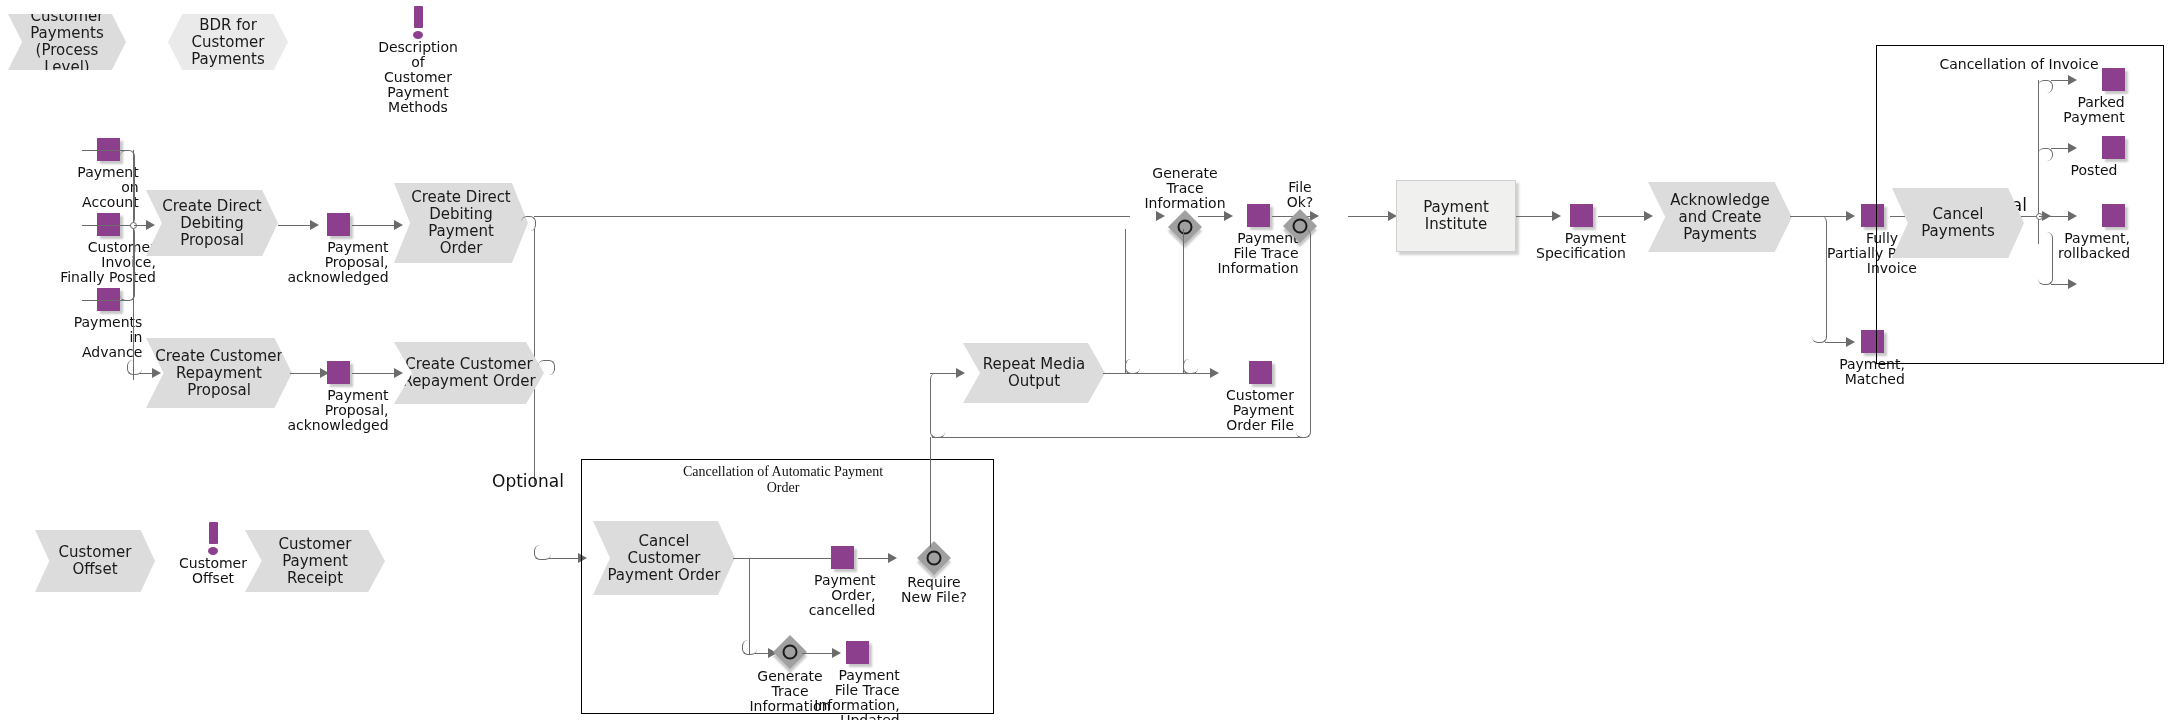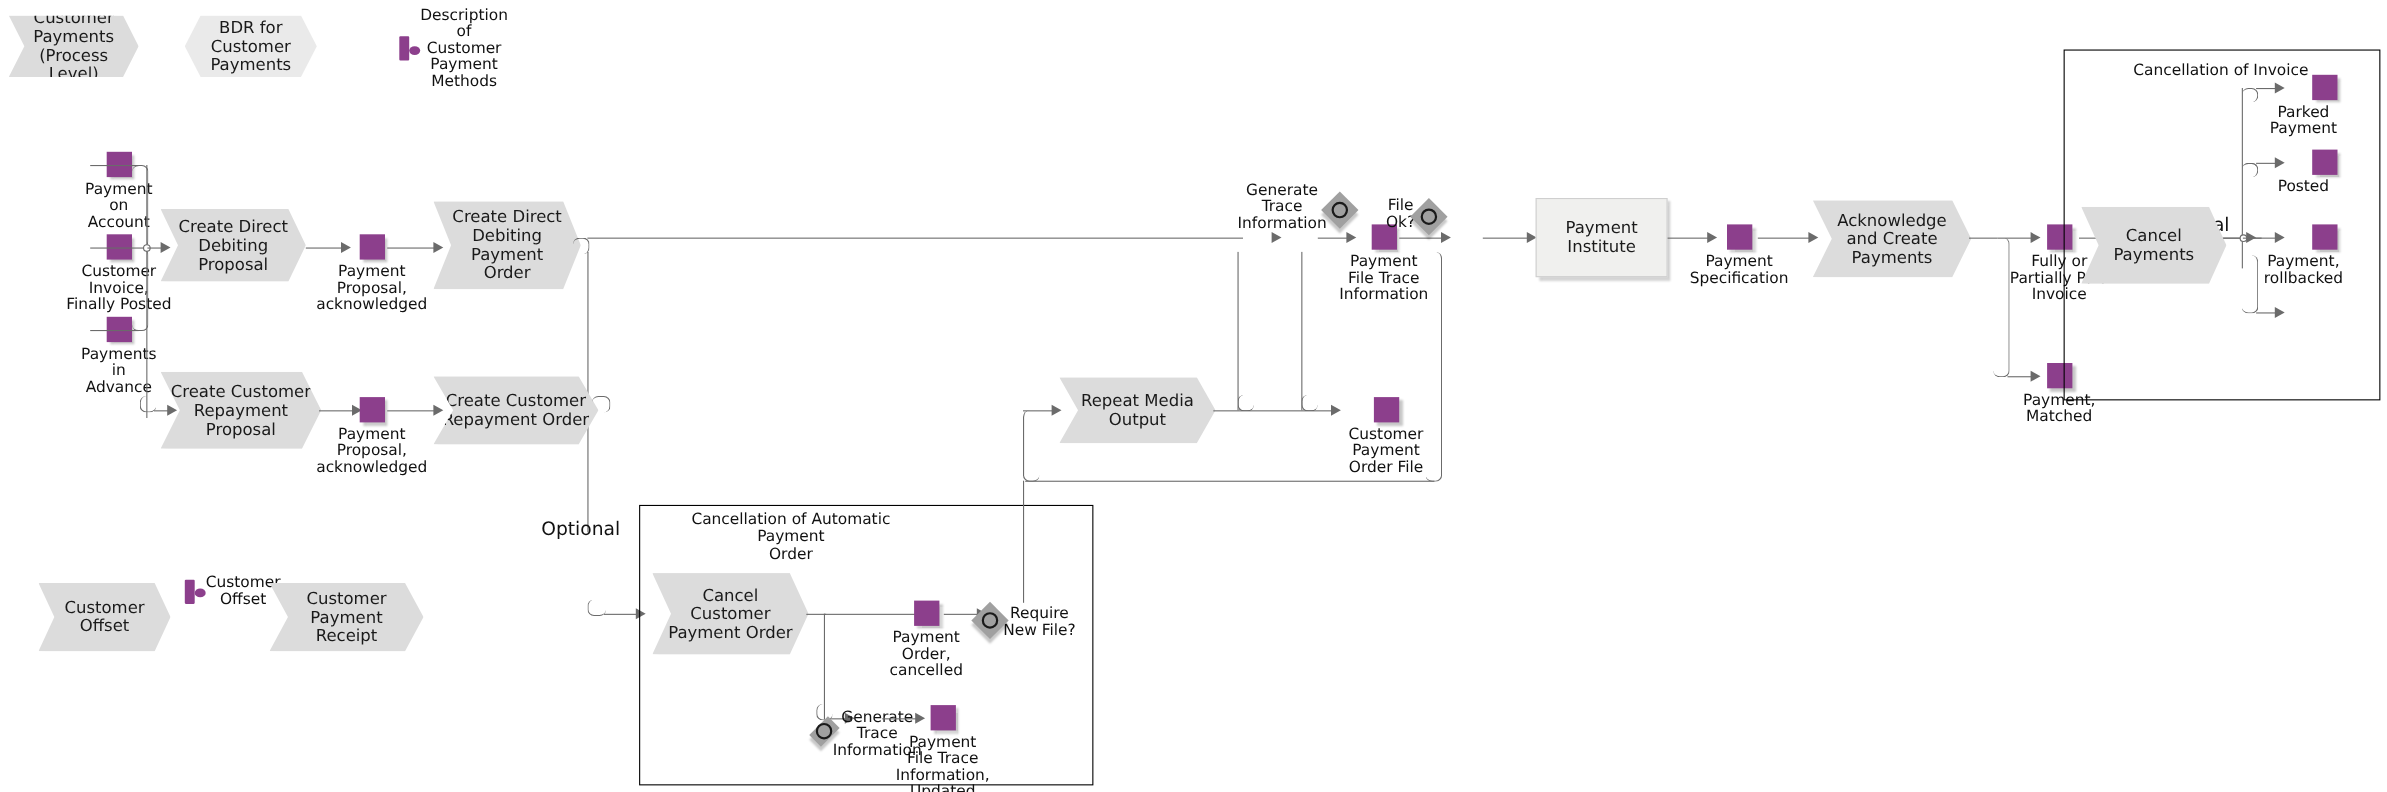--- a/index.html
+++ b/index.html
@@ -38,32 +38,32 @@
     display:flex;align-items:center;justify-content:center;text-align:center;
     font-size:15px;line-height:17px;
     box-shadow:3px 3px 2px rgba(0,0,0,.18);
     box-sizing:border-box;
   }
 
   
   .bo{width:23px;height:23px;background:#8c3f8c;box-shadow:3px 3px 2px rgba(0,0,0,.22);}
   .bo-wrap{position:absolute;display:flex;flex-direction:column;align-items:center;}
   .bo-label{margin-top:4px;font-size:14px;line-height:15px;text-align:center;color:#111;white-space:nowrap;}
-  .bo-label.wrap{white-space:normal;}
-
-  
-  .gw-wrap{position:absolute;display:flex;align-items:center;}
+  .bo-label.wrap{white-space:normal;text-align:right;}
+
+  
+  .gw-wrap{position:absolute;display:flex;flex-direction:column;align-items:center;}
   .gw{width:24px;height:24px;background:#a0a0a0;transform:rotate(45deg);
       box-shadow:3px 3px 2px rgba(0,0,0,.22);position:relative;}
   .gw::after{content:"";position:absolute;left:50%;top:50%;width:11px;height:11px;
       transform:translate(-50%,-50%) rotate(-45deg);border:2px solid #1a1a1a;border-radius:50%;}
   .gw-label{font-size:14px;line-height:15px;text-align:center;color:#111;}
 
   
-  .excl{position:absolute;display:flex;flex-direction:row;align-items:center;}
+  .excl{position:absolute;display:flex;flex-direction:column;align-items:center;}
   .excl-bar{width:9px;height:22px;background:#8c3f8c;border-radius:1px;}
   .excl-dot{width:10px;height:8px;background:#8c3f8c;border-radius:50%;margin-top:3px;}
   .excl-label{margin-top:1px;font-size:14px;line-height:15px;text-align:center;color:#111;}
 
   
   .frame{position:absolute;border:1px solid #000;background:transparent;}
   .frame-title{position:absolute;font-size:14px;line-height:16px;color:#111;text-align:center;}
 
   
   .hline{position:absolute;height:0;border-top:1px solid #6b6b6b;}
@@ -258,21 +258,21 @@
   <div class="vline" style="left:1125px;top:229px;height:144px;"></div>
   <div class="vline" style="left:1183px;top:229px;height:144px;"></div>
   <div class="elbow" style="left:1125px;top:359px;width:14px;height:14px;border-right:none;border-top:none;"></div>
   <div class="elbow" style="left:1183px;top:359px;width:14px;height:14px;border-right:none;border-top:none;"></div>
 
   <div class="elbow" style="left:1296px;top:229px;height:208px;width:14px;border-left:none;border-top:none;"></div>
   <div class="hline" style="left:932px;top:437px;width:372px;"></div>
   <div class="elbow" style="left:930px;top:373px;width:14px;height:64px;border-right:none;border-top:none;"></div>
 
   <div class="frame" style="left:581px;top:459px;height:253px;width:411px;"></div>
-  <div class="frame-title" style="left:604px;top:464px;width:230px;">Cancellation of Automatic Payment<br>Order</div>
+  <div class="frame-title" style="left:668px;top:464px;width:230px;font-family:Liberation Serif, serif;">Cancellation of Automatic Payment<br>Order</div>
 
   <div class="node chev" style="left:593px;top:521px;width:142px;height:74px;">
     <span>Cancel<br>Customer<br>Payment Order</span>
   </div>
 
   <div class="hline" style="left:733px;top:558px;width:18px;"></div>
   <div class="vline" style="left:749px;top:558px;height:96px;"></div>
   <div class="hline" style="left:749px;top:558px;width:91px;"></div>
   <div class="arrow" style="left:835px;top:553px;"></div>
   <div class="elbow" style="left:742px;top:640px;width:14px;height:14px;border-right:none;border-top:none;"></div>

